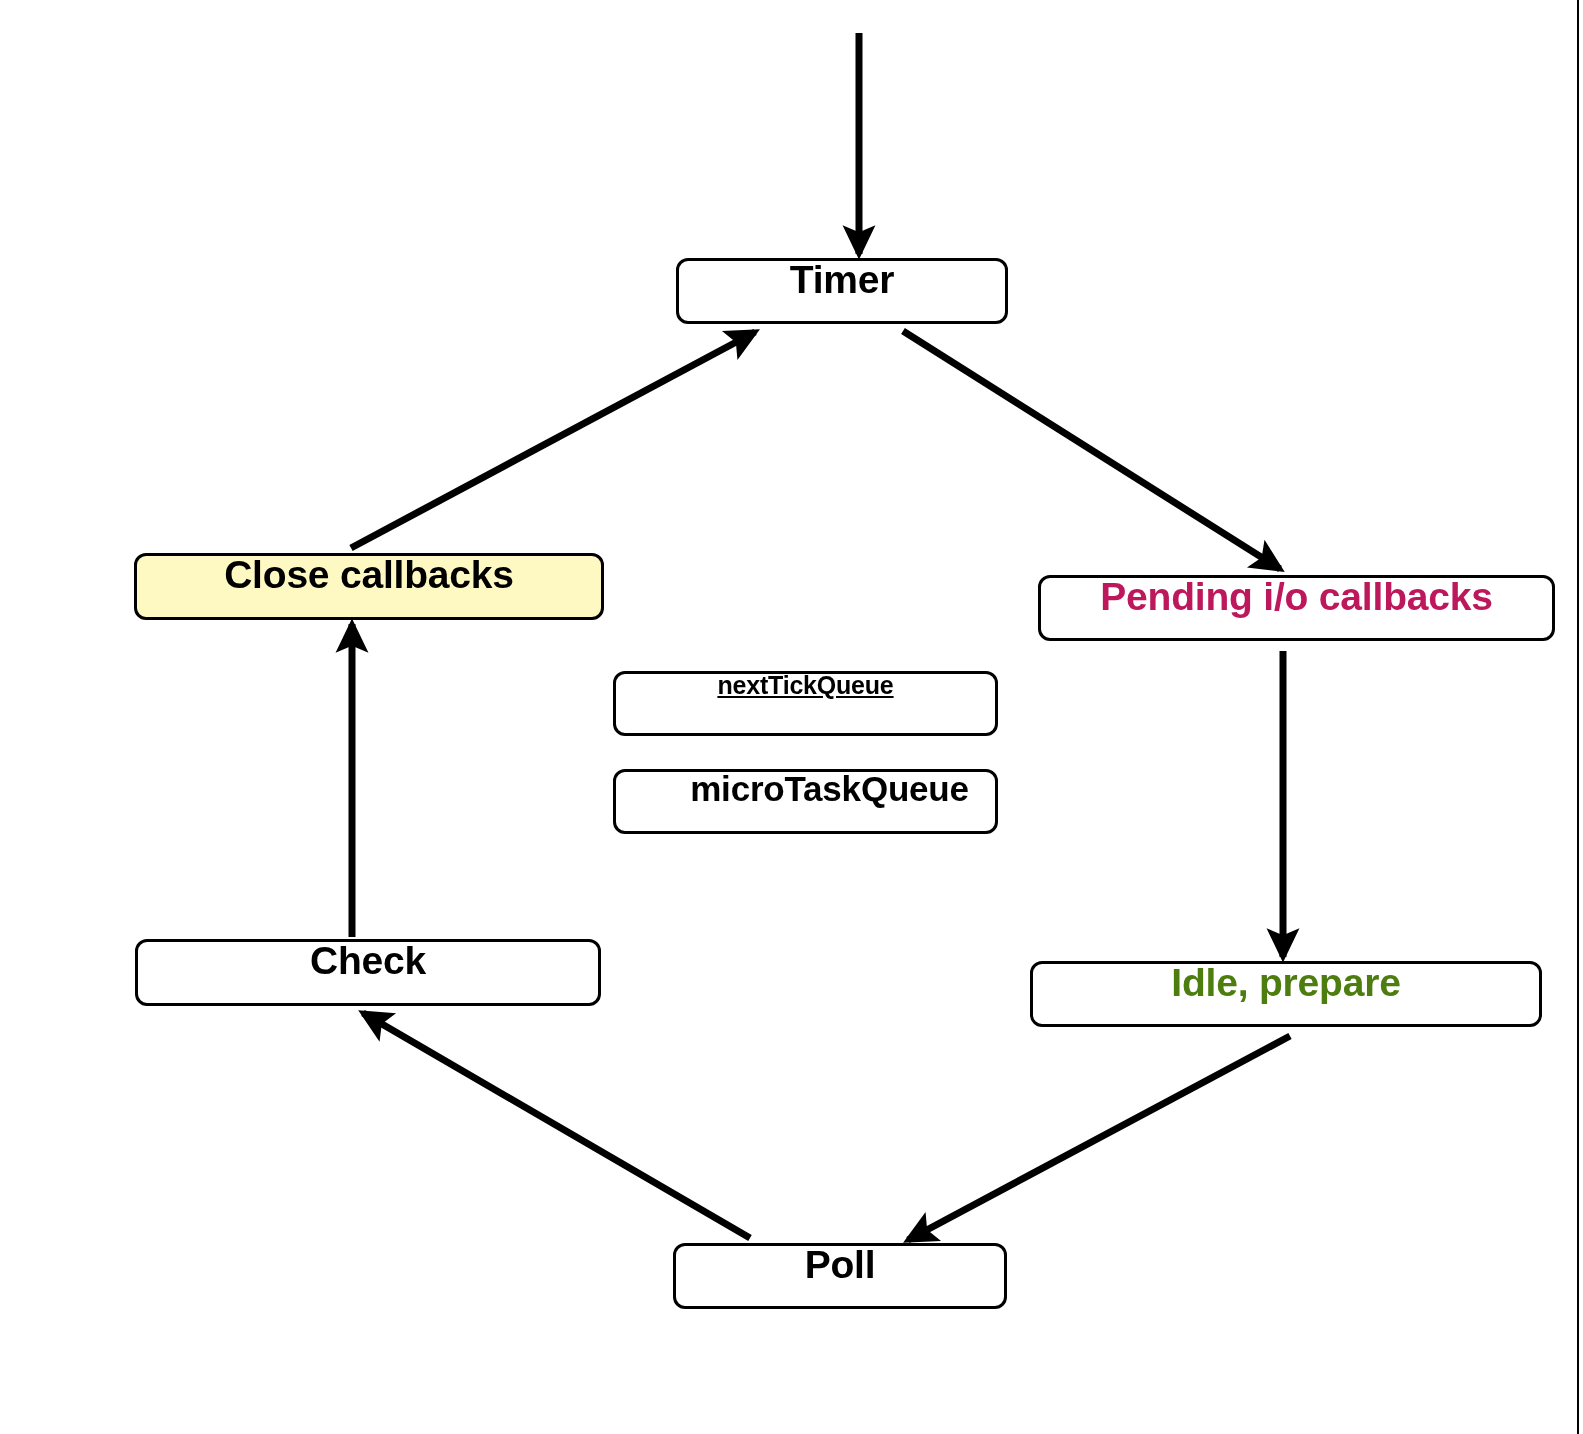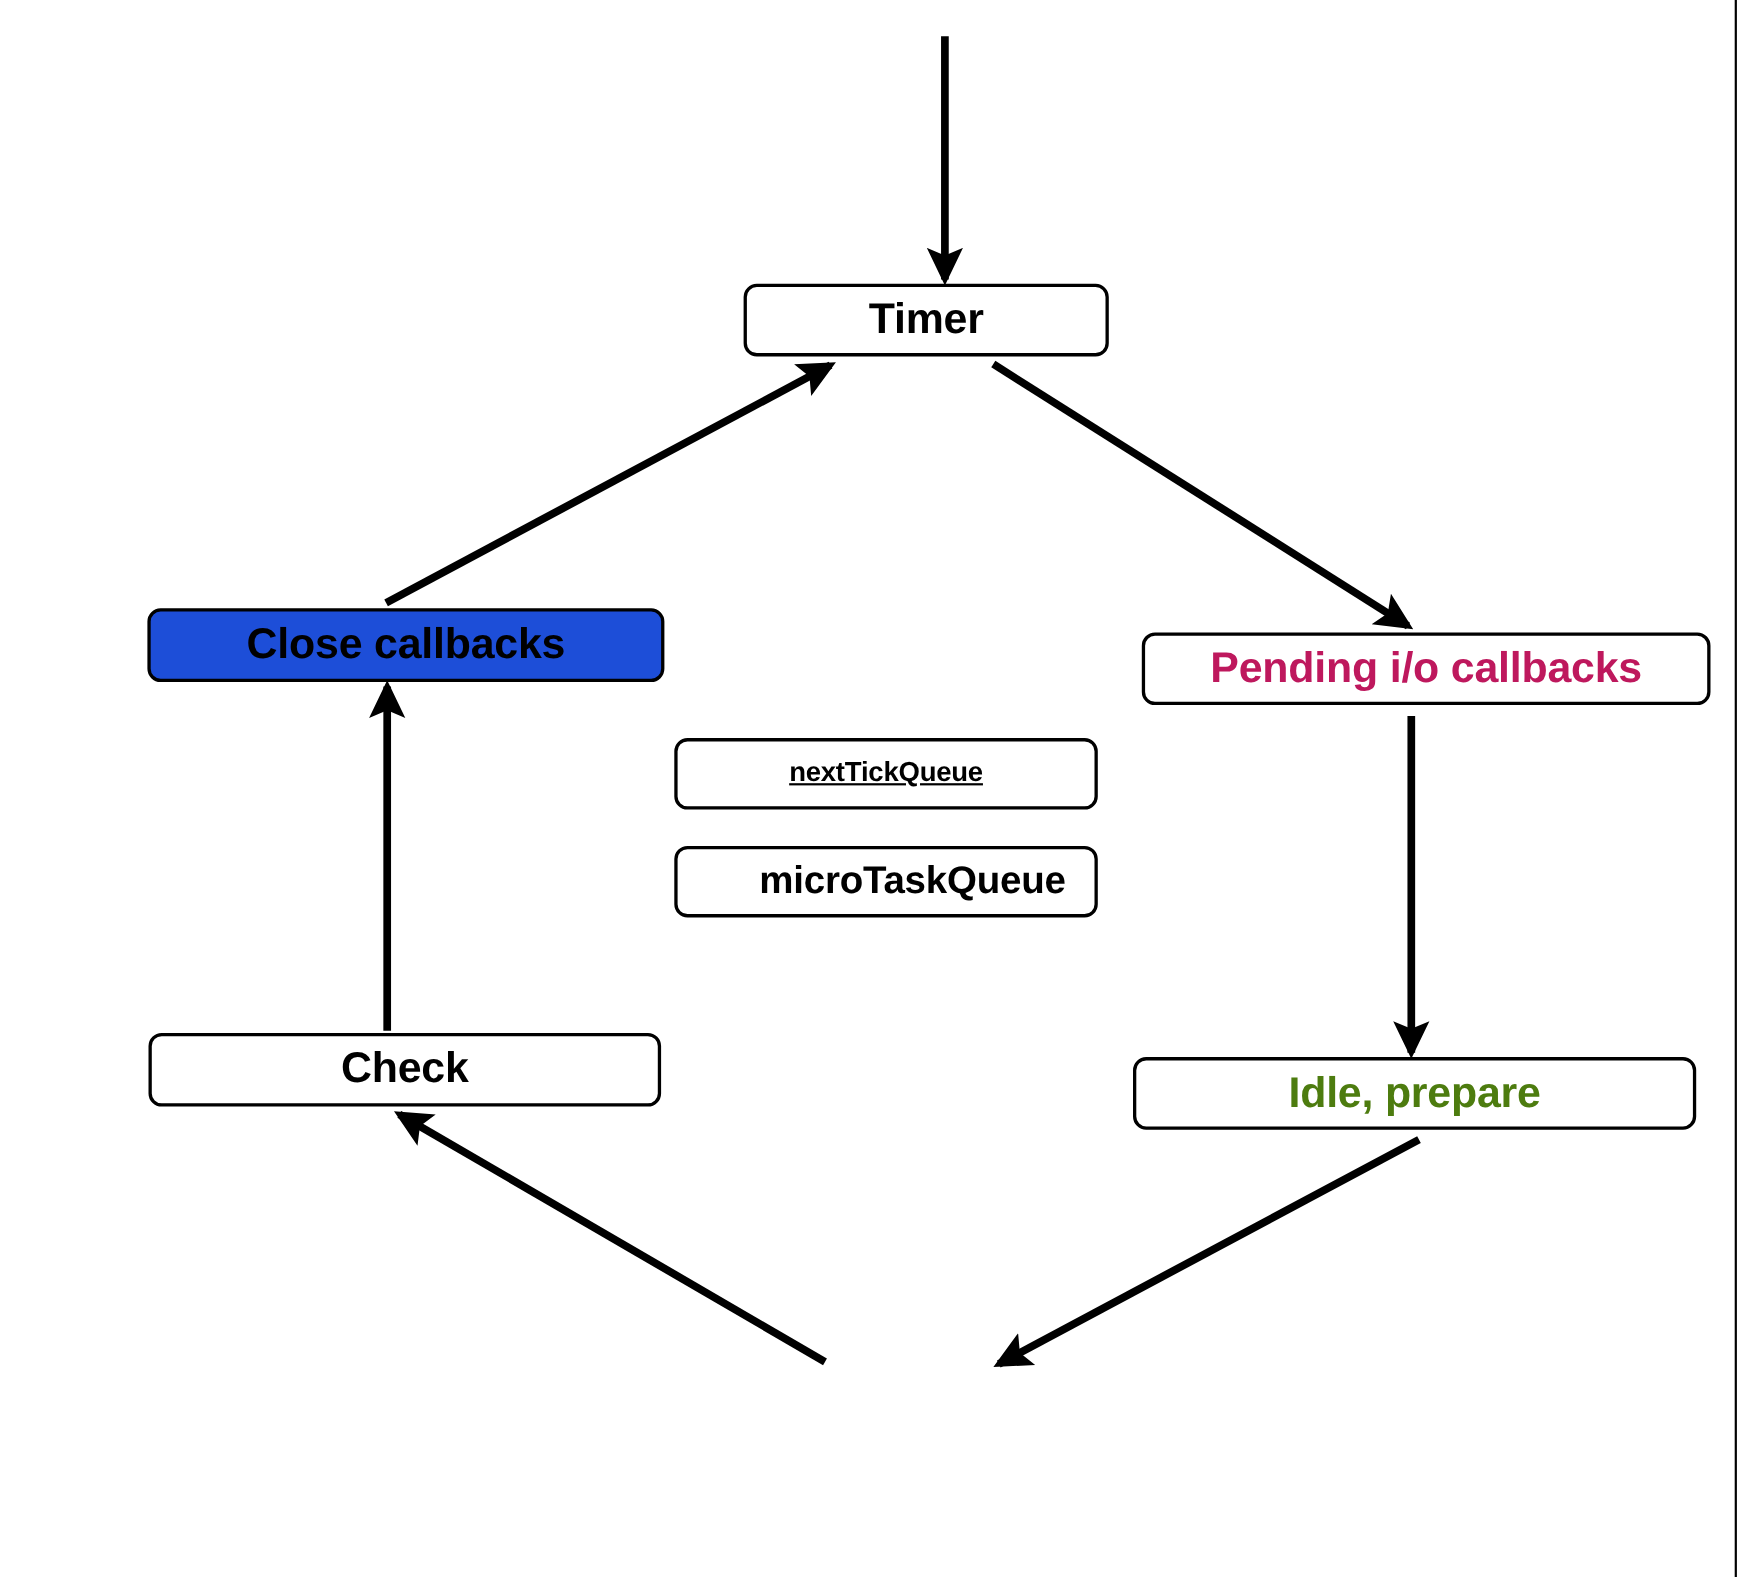--- a/index.html
+++ b/index.html
@@ -24,21 +24,20 @@
     width: 1583px;
     height: 1434px;
   }
   .node {
     position: absolute;
     box-sizing: border-box;
     border: 3px solid #000000;
     border-radius: 12px;
     background: #ffffff;
     display: flex;
-    align-items: center;
     justify-content: center;
     color: #000000;
     font-weight: bold;
     letter-spacing: -0.2px;
     white-space: nowrap;
   }
   .node-label {
     line-height: 1;
     transform: translateY(-1px);
   }
@@ -77,26 +76,29 @@
   </div>
 
   <div class="node" id="node-pending-io-callbacks" style="left: 1038px; top: 575px; width: 517px; height: 66px; font-size: 39px; border-color: rgb(0, 0, 0); background: rgb(255, 255, 255); color: #be185d;">
     <span class="node-label">Pending i/o callbacks</span>
   </div>
 
   <div class="node" id="node-idle-prepare" style="left: 1030px; top: 961px; width: 512px; height: 66px; font-size: 39px; border-color: rgb(0, 0, 0); background: rgb(255, 255, 255); color: #4d7c0f;">
     <span class="node-label">Idle, prepare</span>
   </div>
 
+  <div class="node" id="node-poll" style="left: 673px; top: 1243px; width: 334px; height: 66px; font-size: 39px; border-color: rgb(0, 0, 0); background: rgb(255, 255, 255); color: rgb(0, 0, 0);">
+    <span class="node-label">Poll</span>
+  </div>
 
   <div class="node" id="node-check" style="left: 135px; top: 939px; width: 466px; height: 67px; font-size: 39px; border-color: rgb(0, 0, 0); background: rgb(255, 255, 255); color: rgb(0, 0, 0);">
     <span class="node-label">Check</span>
   </div>
 
-  <div class="node" id="node-close-callbacks" style="left: 134px; top: 553px; width: 470px; height: 67px; font-size: 39px; border-color: rgb(0, 0, 0); background: #1d4ed8; color: rgb(0, 0, 0);">
+  <div class="node" id="node-close-callbacks" style="left: 134px; top: 553px; width: 470px; height: 67px; font-size: 39px; border-color: rgb(0, 0, 0); background: #fef9c3; color: rgb(0, 0, 0);">
     <span class="node-label">Close callbacks</span>
   </div>
 
   <div class="node" id="node-next-tick-queue" style="left: 613px; top: 671px; width: 385px; height: 65px; font-size: 25px; border-color: rgb(0, 0, 0); background: rgb(255, 255, 255); color: rgb(0, 0, 0); text-decoration: underline;">
     <span class="node-label">nextTickQueue</span>
   </div>
 
   <div class="node" id="node-micro-task-queue" style="left: 613px; top: 769px; width: 385px; height: 65px; font-size: 35px; border-color: rgb(0, 0, 0); background: rgb(255, 255, 255); color: rgb(0, 0, 0); padding-left: 48px;">
     <span class="node-label">microTaskQueue</span>
   </div>

